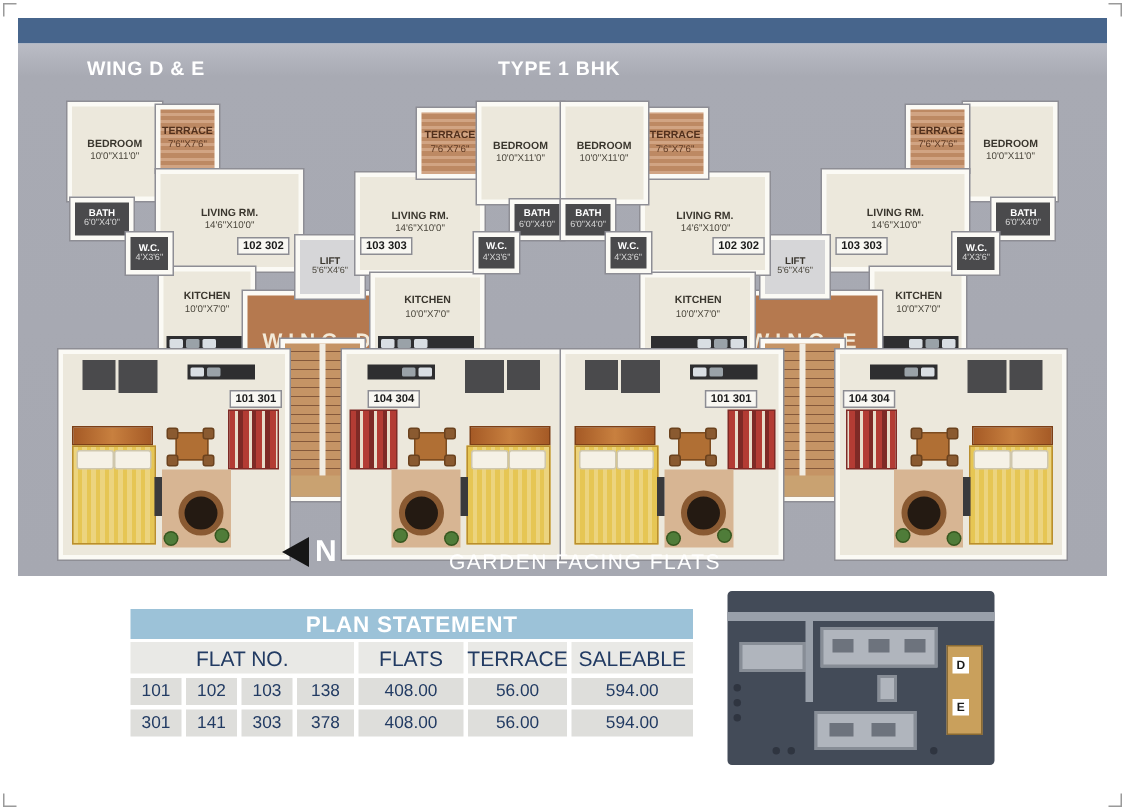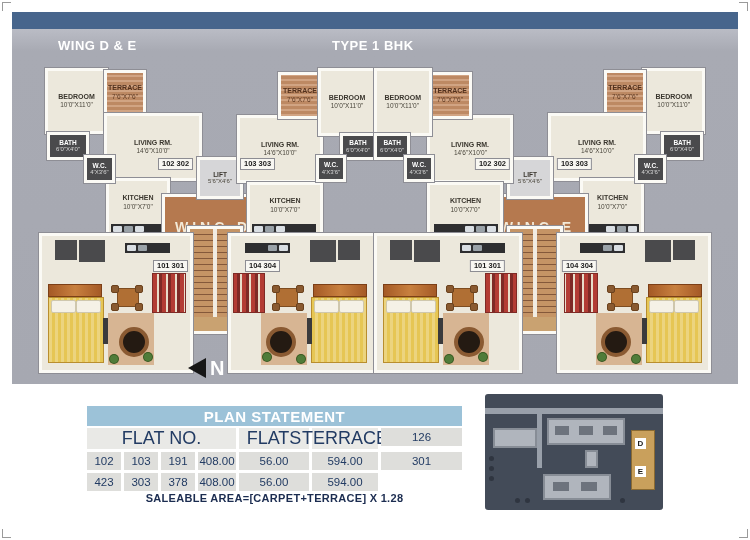--- a/index.html
+++ b/index.html
@@ -67,21 +67,21 @@
   .north{position:absolute;left:188px;top:358px;display:flex;align-items:center;gap:4px;z-index:5;}
   .ntri{width:0;height:0;border-top:10px solid transparent;border-bottom:10px solid transparent;border-right:18px solid #161616;}
   .nlet{color:#fff;font-size:20px;font-weight:bold;line-height:20px;}
   .garden{position:absolute;left:200px;top:366px;width:380px;text-align:center;color:#fff;
           font-size:14px;letter-spacing:1px;z-index:5;}
   
   .tablewrap{position:absolute;left:85px;top:404px;width:375px;background:#fff;padding:2px;box-sizing:content-box;}
   .tbl-title{height:20px;background:#9cc2d8;color:#fff;font-size:15px;font-weight:bold;
              display:flex;align-items:center;justify-content:center;letter-spacing:.5px;margin-bottom:2px;}
   .grid{display:grid;grid-template-columns:34px 34px 34px 38px 70px 66px 81px;gap:3px;background:#fff;}
-  .hcell{background:#e9e9e6;color:#223b63;font-size:18px;display:flex;align-items:center;
+  .hcell{background:#e9e9e6;color:#223b63;font-size:14px;display:flex;align-items:center;
          justify-content:center;height:21px;font-weight:normal;}
   .hspan{grid-column:1 / span 4;}
   .dcell{background:#dededb;color:#223b63;font-size:11.5px;display:flex;align-items:center;
          justify-content:center;height:18px;}
   .footnote{position:absolute;left:85px;top:492px;width:379px;text-align:center;color:#1b2c50;
             font-size:11px;font-weight:bold;letter-spacing:.3px;}
   
   .kp{position:absolute;left:483px;top:392px;width:178px;height:116px;background:#434b58;
       border:2px solid #fff;border-radius:5px;overflow:hidden;}
   .kroad{position:absolute;background:#99a0aa;}
@@ -368,46 +368,47 @@
       <div class="flatlbl txt" style="left:205px;top:95px;">102 302</div>
       <div class="flatlbl txt" style="left:118px;top:197px;">104 304</div>
       <div class="flatlbl txt" style="left:210px;top:197px;">101 301</div>
     </div>
   </div>
 
   <div class="north">
     <span class="ntri"></span>
     <span class="nlet">N</span>
   </div>
+  <div class="garden">GARDEN FACING FLATS</div>
 
   <div class="tablewrap">
     <div class="tbl-title">PLAN STATEMENT</div>
     <div class="grid">
       <div class="hcell hspan">FLAT NO.</div>
       <div class="hcell">FLATS</div>
       <div class="hcell">TERRACE</div>
-
-      <div class="dcell">126</div>
+      <div class="hcell">SALEABLE</div>
+
+      <div class="dcell">101</div>
       <div class="dcell">102</div>
       <div class="dcell">103</div>
-      <div class="dcell">191</div>
+      <div class="dcell">138</div>
       <div class="dcell">408.00</div>
       <div class="dcell">56.00</div>
       <div class="dcell">594.00</div>
 
       <div class="dcell">301</div>
-      <div class="dcell">423</div>
+      <div class="dcell">141</div>
       <div class="dcell">303</div>
       <div class="dcell">378</div>
       <div class="dcell">408.00</div>
       <div class="dcell">56.00</div>
       <div class="dcell">594.00</div>
     </div>
   </div>
-  <div class="footnote">SALEABLE  AREA=[CARPET+TERRACE] X 1.28</div>
 
   <div class="kp">
     <div class="kroad" style="left:0;top:14px;width:178px;height:6px;"></div>
     <div class="kroad" style="left:52px;top:14px;width:5px;height:60px;"></div>
     <div class="kpb" style="left:62px;top:24px;width:78px;height:27px;"></div>
     <div class="kpbm" style="left:70px;top:32px;width:14px;height:9px;"></div>
     <div class="kpbm" style="left:94px;top:32px;width:14px;height:9px;"></div>
     <div class="kpbm" style="left:118px;top:32px;width:14px;height:9px;"></div>
     <div class="kpb" style="left:8px;top:34px;width:44px;height:20px;"></div>
     <div class="kpb" style="left:100px;top:56px;width:13px;height:18px;"></div>

